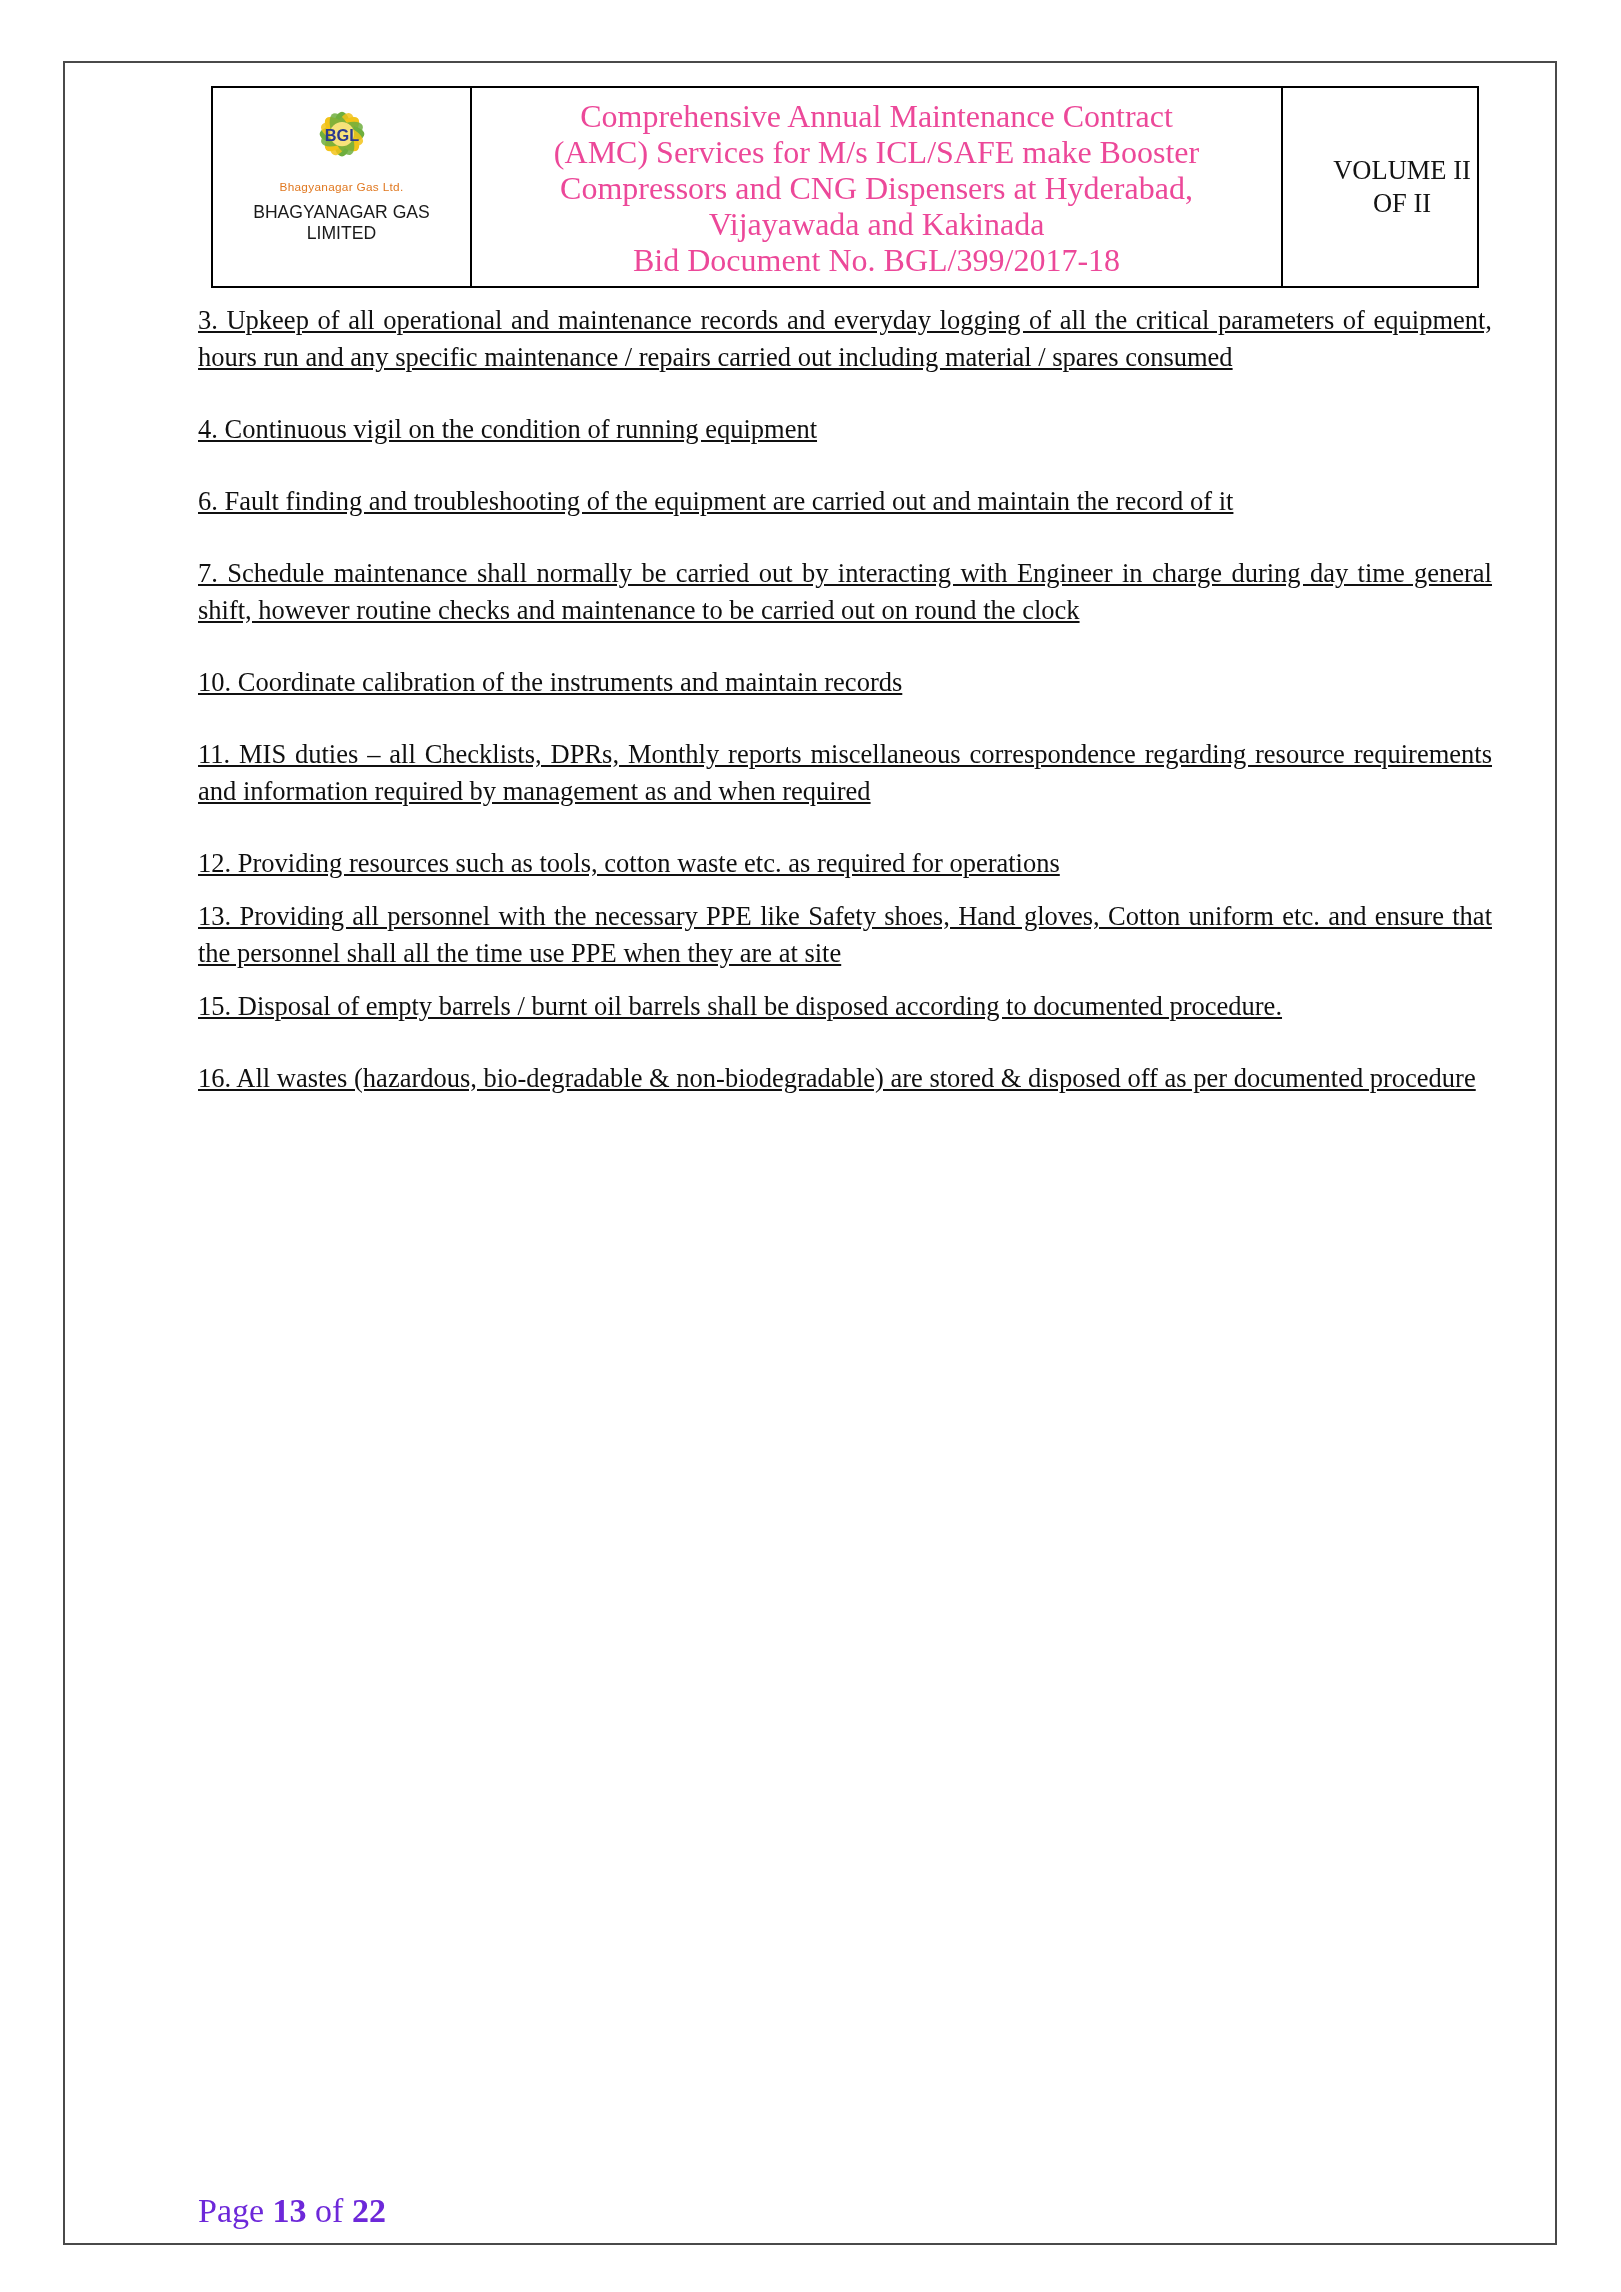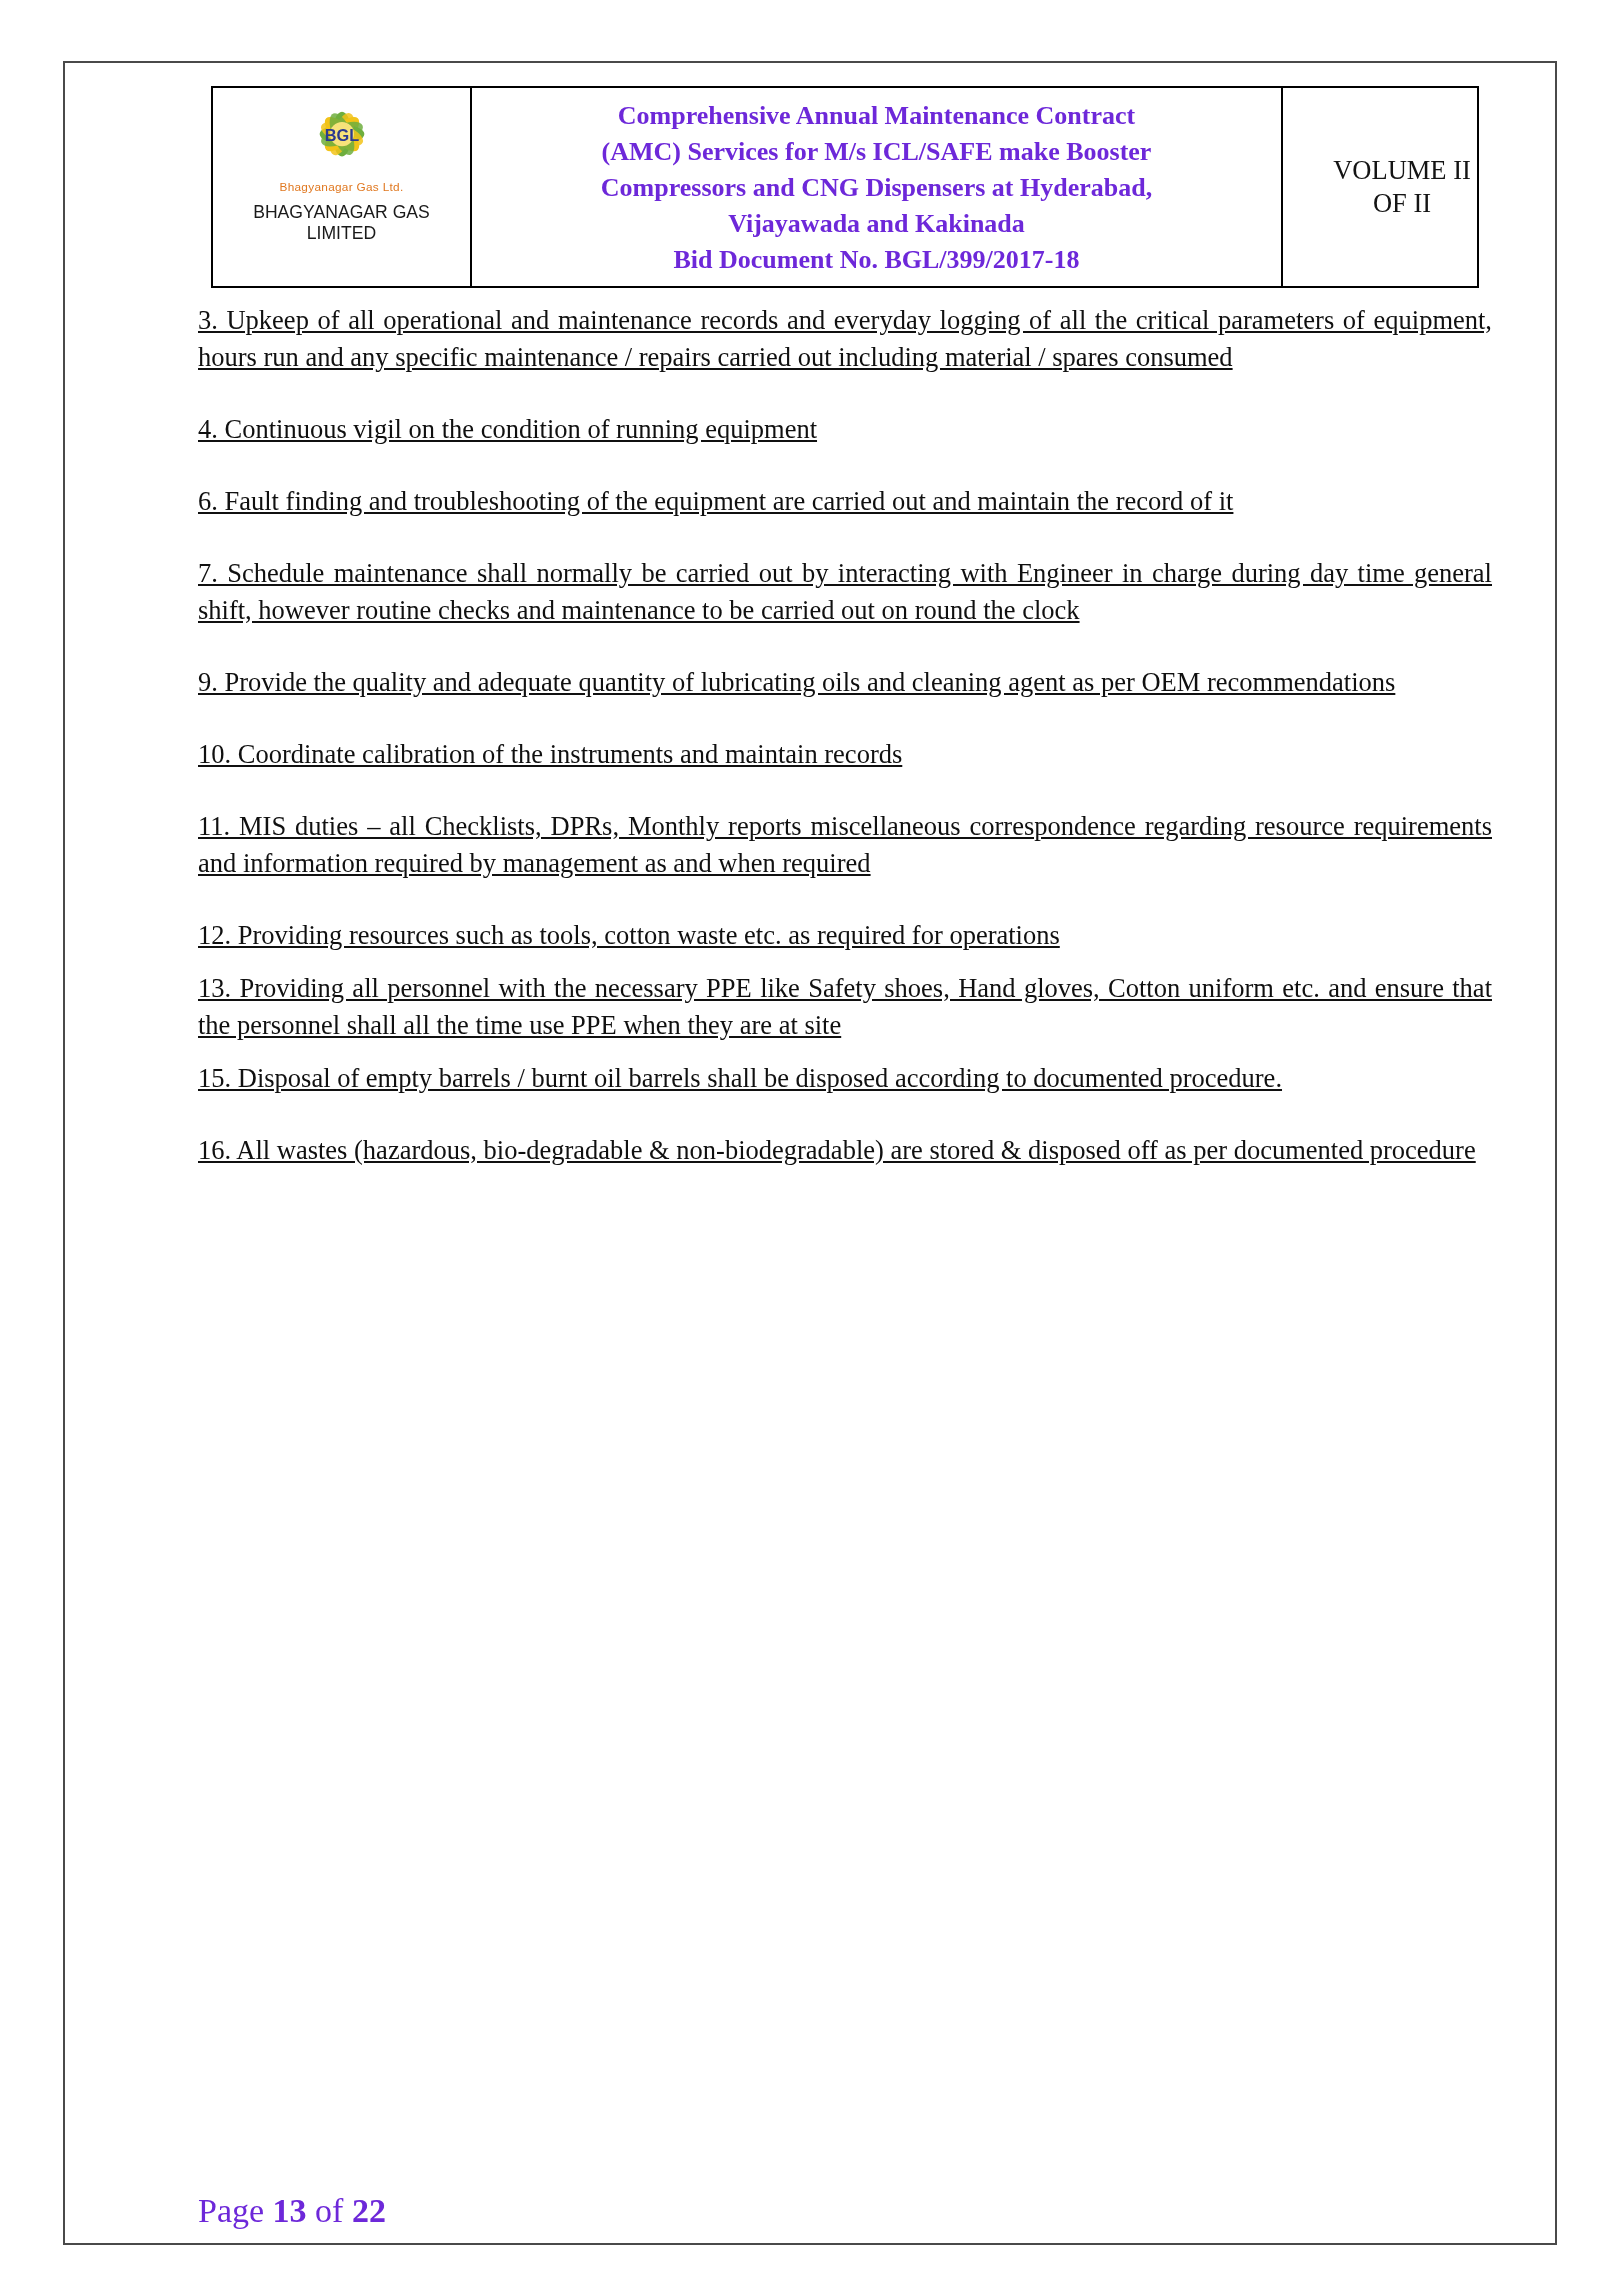--- a/index.html
+++ b/index.html
@@ -57,24 +57,24 @@
     font-size: 17.6px;
     color: #1a1a1a;
     margin-top: 7.8px;
     line-height: 21.6px;
   }
   .title-cell {
     flex: 1;
     border-right: 2px solid #000000;
     text-align: center;
     padding: 9.8px 17.6px 7.8px 17.6px;
-    font-weight: bold;
-    font-size: 26px;
+    font-weight: normal;
+    font-size: 32px;
     line-height: 36px;
-    color: #6d28d9;
+    color: #ec4899;
   }
   .volume-cell {
     width: 194px;
     display: flex;
     flex-direction: column;
     align-items: center;
     justify-content: center;
     font-size: 26.5px;
     line-height: 33px;
     color: #141414;
@@ -152,21 +152,20 @@
     <div>OF II</div>
   </div>
 
 </div>
 
 <div class="content">
   <p class="para">3. Upkeep of all operational and maintenance records and everyday logging of all the critical parameters of equipment, hours run and any specific maintenance / repairs carried out including material / spares consumed</p>
   <p class="para">4. Continuous vigil on the condition of running equipment</p>
   <p class="para">6. Fault finding and troubleshooting of the equipment are carried out and maintain the record of it</p>
   <p class="para">7. Schedule maintenance shall normally be carried out by interacting with Engineer in charge during day time general shift, however routine checks and maintenance to be carried out on round the clock</p>
-  <p class="para">9. Provide the quality and adequate quantity of lubricating oils and cleaning agent as per OEM recommendations</p>
   <p class="para">10. Coordinate calibration of the instruments and maintain records</p>
   <p class="para">11. MIS duties – all Checklists, DPRs, Monthly reports miscellaneous correspondence regarding resource requirements and information required by management as and when required</p>
   <p class="para tight">12. Providing resources such as tools, cotton waste etc. as required for operations</p>
   <p class="para tight">13. Providing all personnel with the necessary PPE like Safety shoes, Hand gloves, Cotton uniform etc. and ensure that the personnel shall all the time use PPE when they are at site</p>
   <p class="para">15. Disposal of empty barrels / burnt oil barrels shall be disposed according to documented procedure.</p>
   <p class="para">16. All wastes (hazardous, bio-degradable &amp; non-biodegradable) are stored &amp; disposed off as per documented procedure</p>
 </div>
 
 <div class="footer">
   <span>Page</span>

